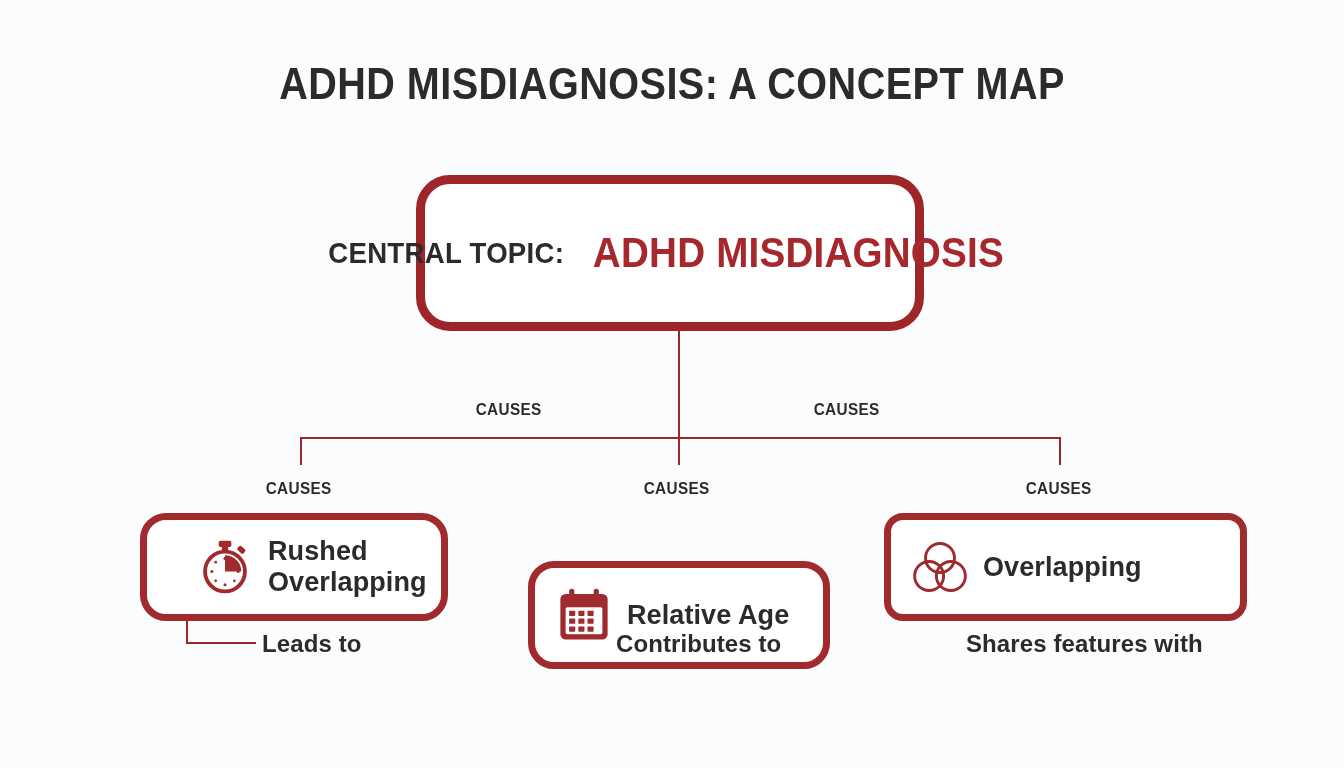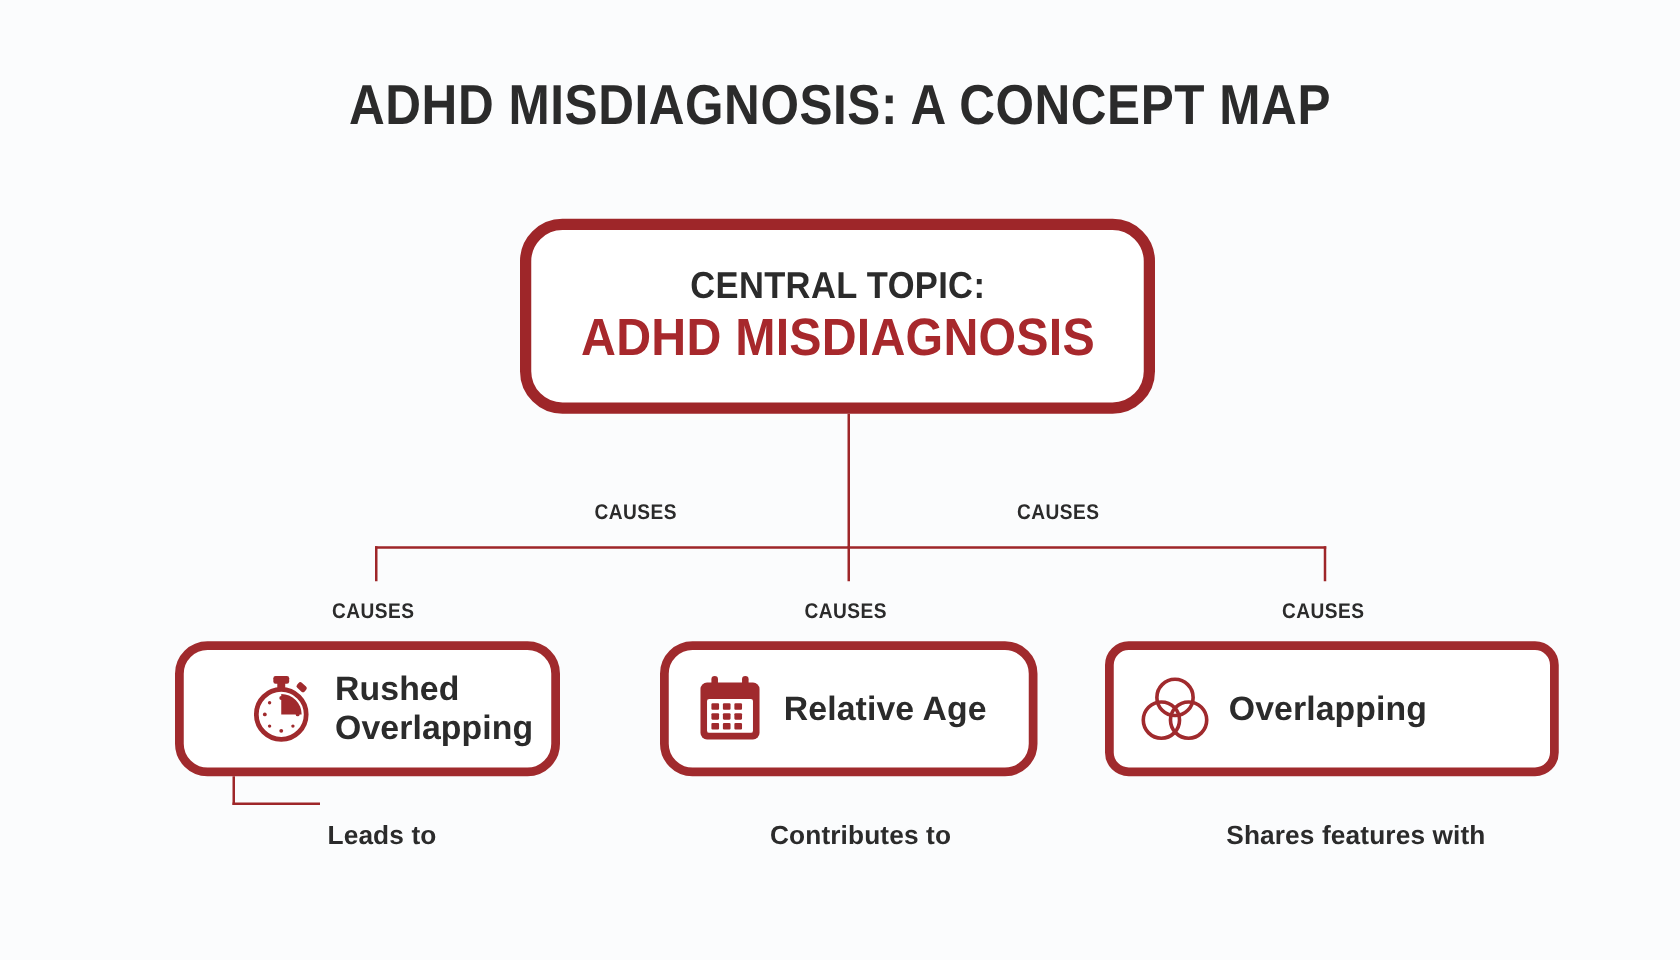--- a/index.html
+++ b/index.html
@@ -43,21 +43,21 @@
     position: absolute;
     left: 416px;
     top: 175px;
     width: 508px;
     height: 156px;
     box-sizing: border-box;
     border: 9px solid #9e2629;
     border-radius: 34px;
     background: #ffffff;
     display: flex;
-    flex-direction: column;
+    flex-direction: row;
     align-items: center;
     justify-content: center;
   }
   .central-eyebrow {
     font-size: 30px;
     font-weight: bold;
     color: #2b2b2b;
     letter-spacing: 0.3px;
     transform: scaleX(0.92);
     white-space: nowrap;
@@ -119,21 +119,21 @@
     box-sizing: border-box;
     border: 7px solid #a02a2d;
     border-radius: 26px;
     background: #ffffff;
     display: flex;
     flex-direction: row;
     align-items: center;
     padding-left: 18px;
   }
   .child-1 { left: 140px; width: 308px; padding-left: 47px; }
-  .child-2 { left: 528px; width: 302px; }
+  .child-2 { left: 528px; width: 302px; margin-top: 48px; }
   .child-3 { left: 884px; width: 363px; border-radius: 19px; }
 
   .child-icon {
     flex: 0 0 auto;
     width: 62px;
     height: 62px;
     display: flex;
     align-items: center;
     justify-content: center;
     margin-right: 12px;
@@ -143,30 +143,30 @@
     font-weight: bold;
     color: #2b2b2b;
     line-height: 1.14;
     letter-spacing: 0.1px;
   }
   .child-label .l2 { display: block; }
 
   
   .bottom-label {
     position: absolute;
-    top: 657px;
-    font-size: 21px;
+    top: 630px;
+    font-size: 24px;
     font-weight: bold;
     color: #2b2b2b;
     letter-spacing: 0.1px;
     white-space: nowrap;
   }
   .bottom-1 { left: 262px; }
   .bottom-2 { left: 616px; }
-  .bottom-3 { left: 966px; margin-left: 15px; }
+  .bottom-3 { left: 966px; }
 </style>
 </head>
 <body>
 
 <div id="canvas">
 
   <div class="page-title">ADHD MISDIAGNOSIS: A CONCEPT MAP</div>
 
   <div class="central-node">
     <div class="central-eyebrow">CENTRAL TOPIC:</div>

